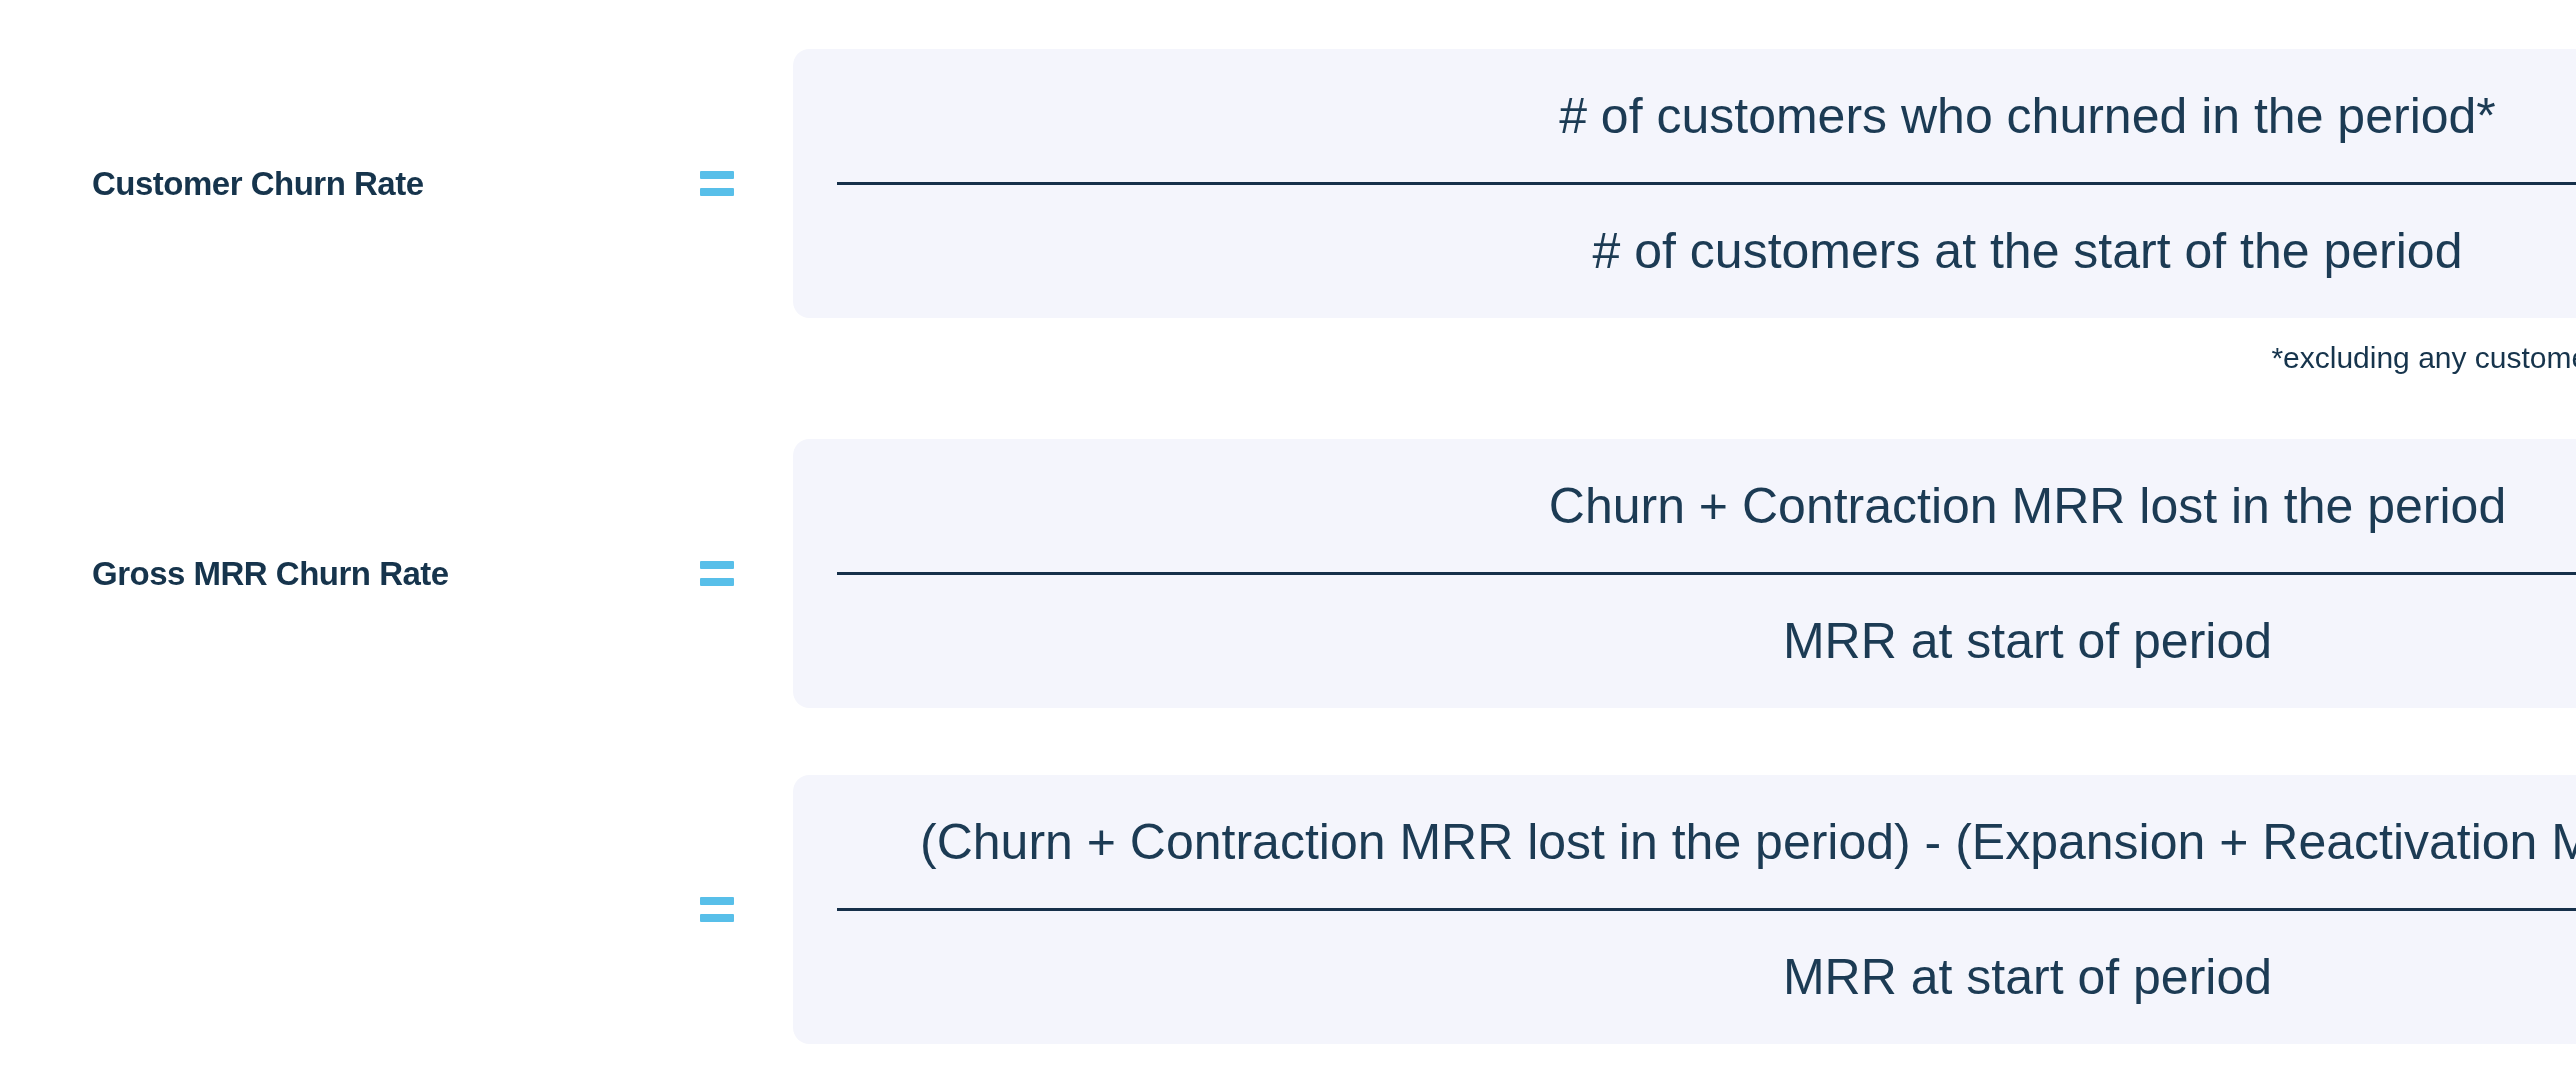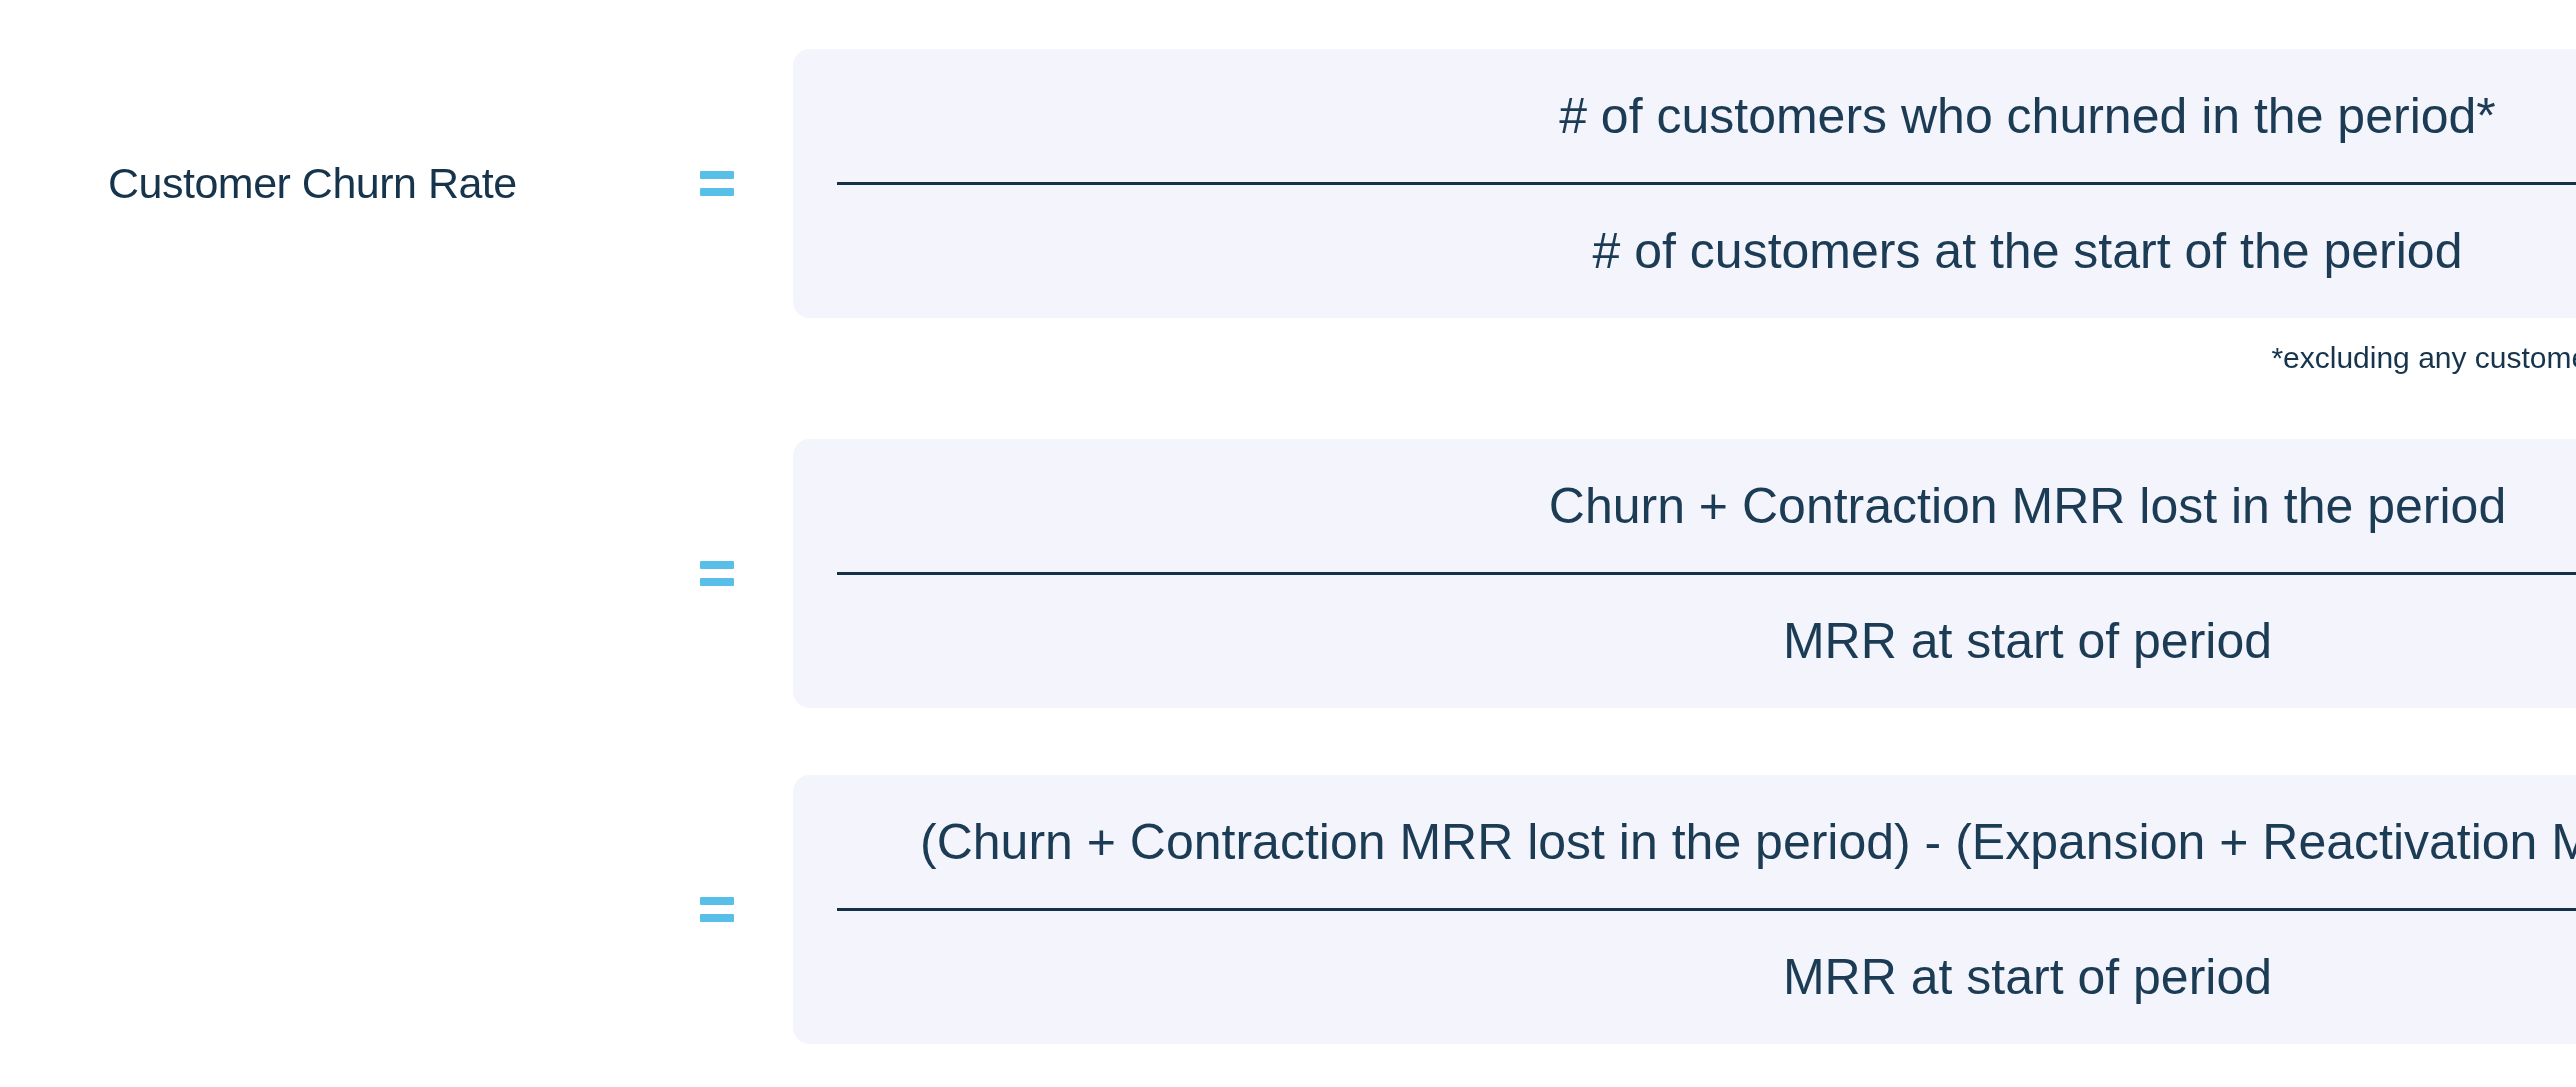--- a/index.html
+++ b/index.html
@@ -19,27 +19,27 @@
     background:var(--page-bg);
     overflow:hidden;
     font-family:"Liberation Sans", sans-serif;
   }
   .band{position:absolute;left:0;width:3378px;height:269px;}
   .band.row1{top:49px;}
   .band.row2{top:439px;}
   .band.row3{top:775px;}
   .row-label{
     position:absolute;
-    left:108px;
+    left:92px;
     top:0;
     height:100%;
     display:flex;
     align-items:center;
-    font-size:43px;
-    font-weight:normal;
+    font-size:33px;
+    font-weight:bold;
     color:var(--navy);
     letter-spacing:-0.5px;
     white-space:nowrap;
   }
   .equals{
     position:absolute;
     left:700px;
     top:0;
     height:100%;
     width:34px;
@@ -106,20 +106,21 @@
     <div class="fbox">
       <div class="fpart"># of customers who churned in the period*</div>
       <div class="fdivider"></div>
       <div class="fpart"># of customers at the start of the period</div>
     </div>
   </section>
 
   <div class="footnote">*excluding any customers who both joined and churned in the same period</div>
 
   <section class="band row2">
+    <div class="row-label">Gross MRR Churn Rate</div>
     <div class="equals">
       <span class="bar"></span>
       <span class="bar"></span>
     </div>
     <div class="fbox">
       <div class="fpart">Churn + Contraction MRR lost in the period</div>
       <div class="fdivider"></div>
       <div class="fpart">MRR at start of period</div>
     </div>
   </section>

